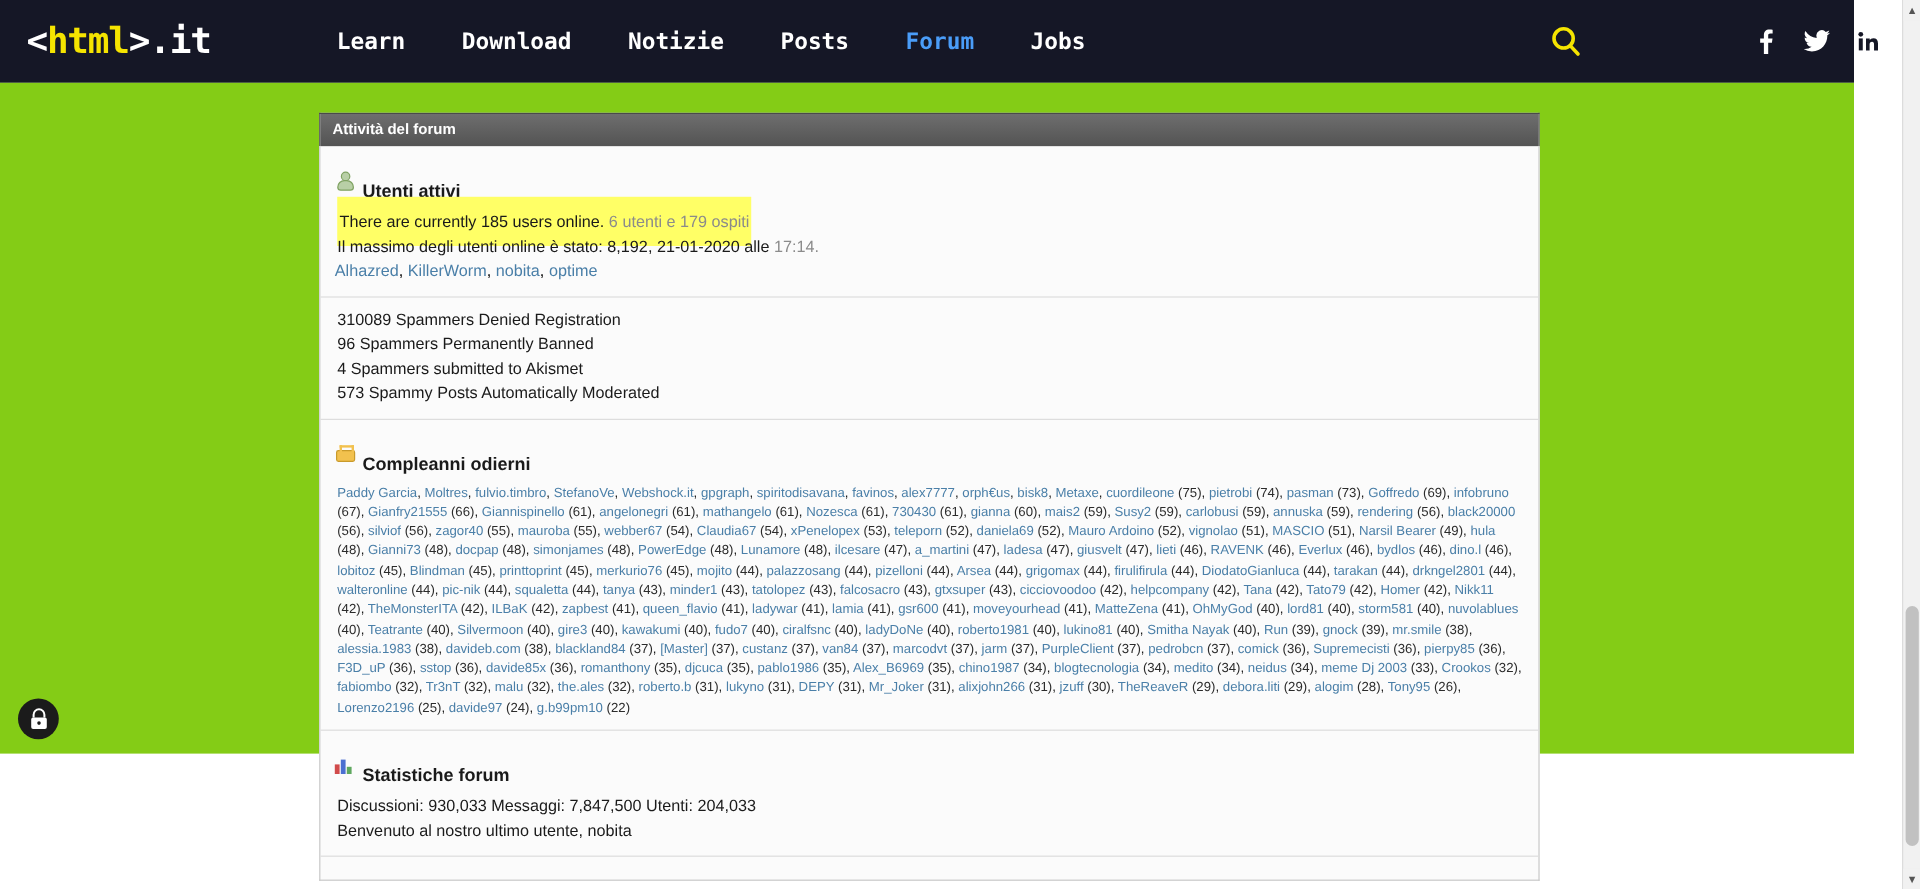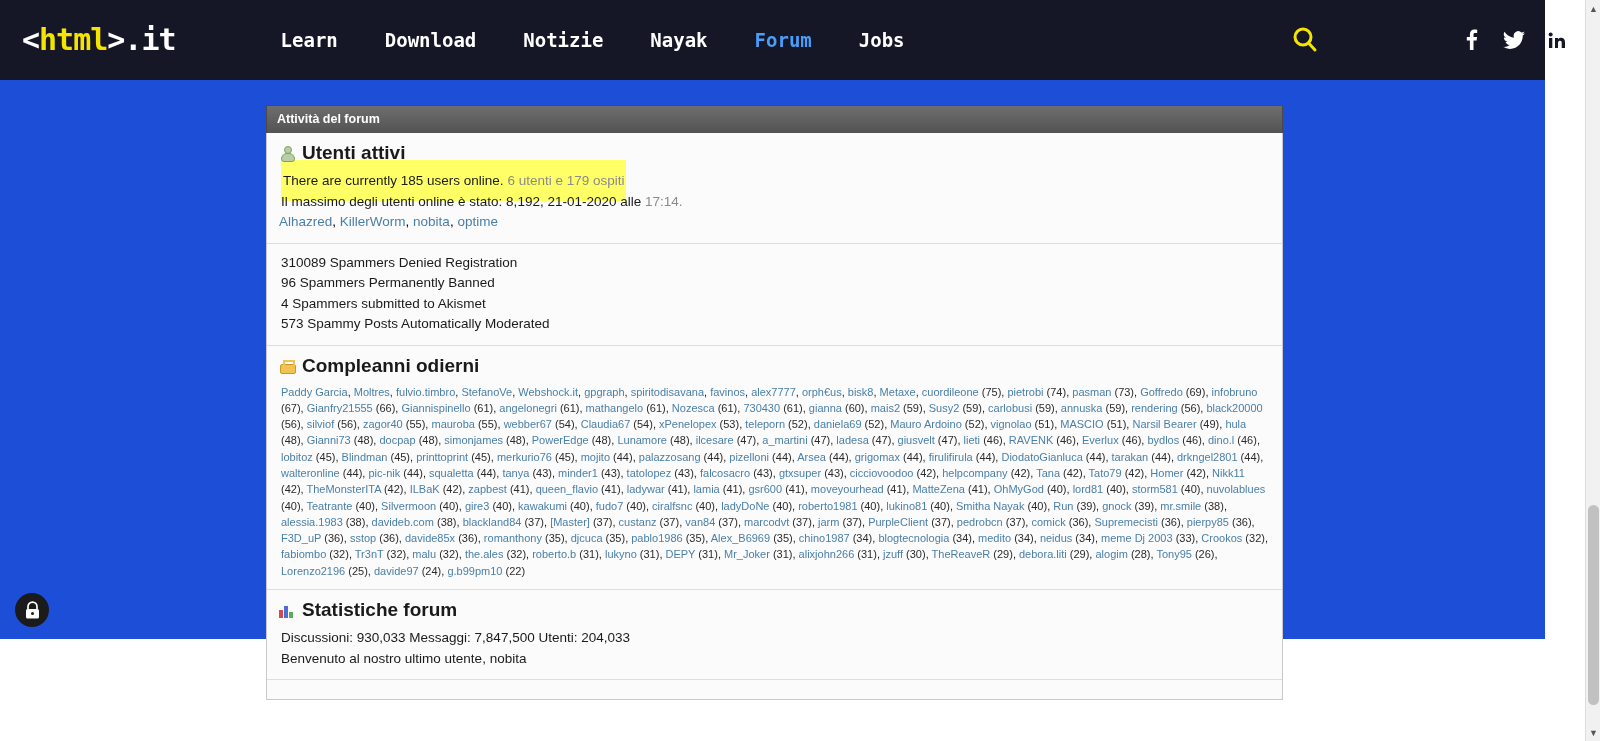--- a/index.html
+++ b/index.html
@@ -8,21 +8,21 @@
     width: 1600px; height: 741px;
     overflow: hidden;
     background: #ffffff;
     font-family: "Liberation Sans", sans-serif;
   }
 
   
   .site-header {
     position: relative;
     width: 1545px;
-    height: 80px;
+    height: 69px;
     background: #151726;
     display: flex;
     align-items: center;
     padding: 0 0 0 22px;
   }
   .logo {
     font-family: "DejaVu Sans Mono", monospace;
     font-size: 30px;
     font-weight: bold;
     letter-spacing: -1px;
@@ -91,21 +91,21 @@
     background: #c1c1c1;
     border-radius: 6px;
     cursor: pointer;
   }
 
   
   .page-body {
     position: relative;
     width: 1545px;
     height: 559px;
-    background: #1d4ed8;
+    background: #84cc16;
   }
 
   .forum-block {
     position: absolute;
     left: 266px;
     top: 25px;
     width: 1017px;
     background: #ffffff;
   }
 
@@ -132,23 +132,24 @@
   }
   .section:last-child { border-bottom: none; }
 
   .section-head {
     display: flex;
     align-items: center;
     gap: 7px;
     margin-bottom: 7px;
   }
   .section-head .s-label {
-    font-size: 19px;
+    font-size: 15px;
     font-weight: bold;
     color: #1a1a1a;
+    margin-top: 20px;
   }
   .section-head.linkish .s-label { color: #3b6e9c; }
 
   .line {
     font-size: 13.5px;
     color: #1a1a1a;
     line-height: 20.5px;
     padding-left: 2px;
   }
 
@@ -239,21 +240,21 @@
 <div class="site-header">
 
   <div class="logo">
     <span>&lt;</span><span class="yellow">html</span><span>&gt;.it</span>
   </div>
 
   <nav class="main-nav">
     <a class="nav-link">Learn</a>
     <a class="nav-link">Download</a>
     <a class="nav-link">Notizie</a>
-    <a class="nav-link">Nayak</a>
+    <a class="nav-link">Posts</a>
     <a class="nav-link active">Forum</a>
     <a class="nav-link">Jobs</a>
   </nav>
 
   <div class="search-icon-wrap">
     <svg width="30" height="30" viewBox="0 0 30 30" aria-hidden="true">
       <circle cx="13" cy="12" r="8" fill="none" stroke="#f5e400" stroke-width="3"></circle>
       <line x1="18.5" y1="18" x2="25" y2="25" stroke="#f5e400" stroke-width="3" stroke-linecap="round"></line>
     </svg>
   </div>

